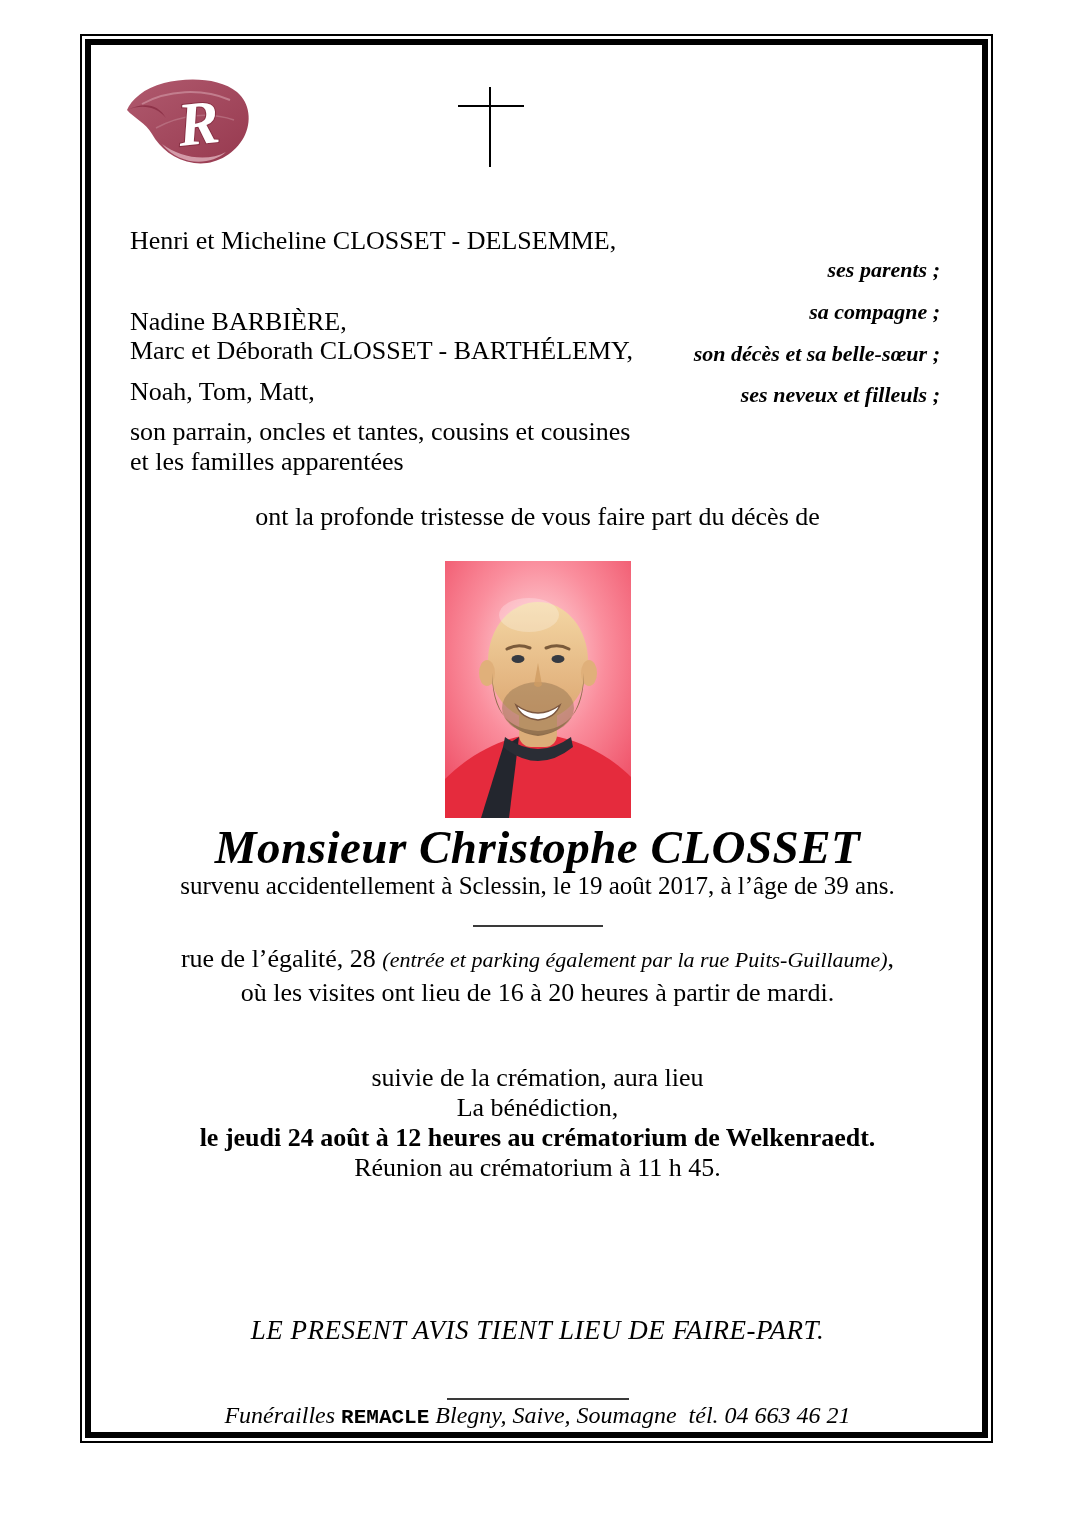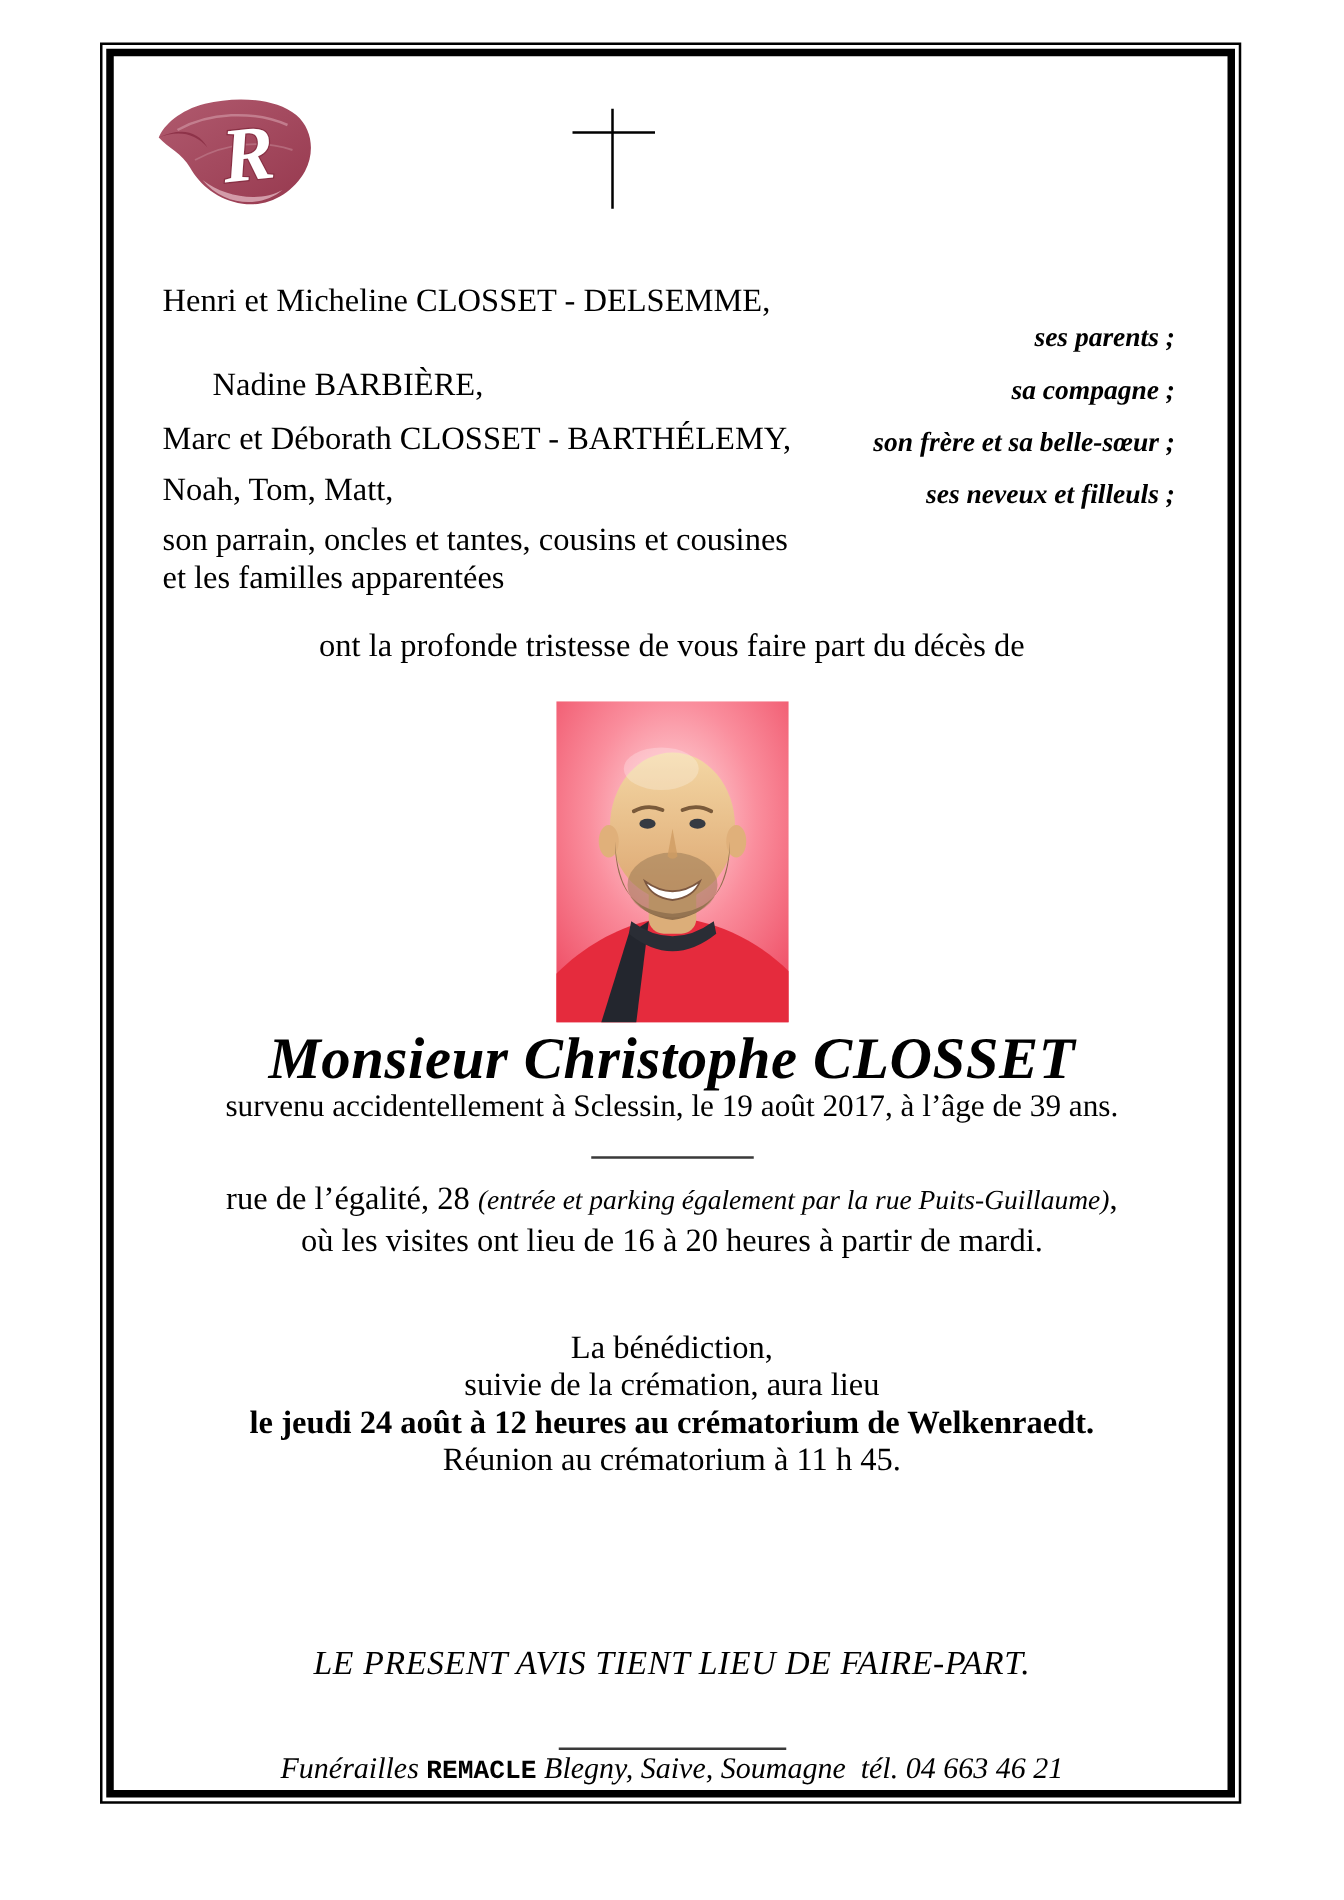--- a/index.html
+++ b/index.html
@@ -55,25 +55,25 @@
   </div>
 
   <div>
     <div class="abs cross-v" style="left:489px;top:87px;height:80px;"></div>
     <div class="abs cross-h" style="left:458px;top:105px;width:66px;"></div>
   </div>
 
   <div class="abs name-line" style="left:130px;top:226px;text-align:right;">Henri et Micheline CLOSSET - DELSEMME,</div>
   <div class="abs rel-line" style="right:135px;top:257px;">ses parents ;</div>
 
-  <div class="abs name-line" style="left:130px;top:293px;margin-left:40px;">Nadine BARBIÈRE,</div>
+  <div class="abs name-line" style="left:130px;top:307px;">Nadine BARBIÈRE,</div>
   <div class="abs rel-line" style="right:135px;top:299px;">sa compagne ;</div>
 
   <div class="abs name-line" style="left:130px;top:336px;">Marc et Déborath CLOSSET - BARTHÉLEMY,</div>
-  <div class="abs rel-line" style="right:135px;top:341px;">son frère et sa belle-sœur ;</div>
+  <div class="abs rel-line" style="right:135px;top:341px;">son décès et sa belle-sœur ;</div>
 
   <div class="abs name-line" style="left:130px;top:377px;">Noah, Tom, Matt,</div>
   <div class="abs rel-line" style="right:135px;top:382px;">ses neveux et filleuls ;</div>
 
   <div class="abs name-line" style="left:130px;top:417px;">son parrain, oncles et tantes, cousins et cousines</div>
   <div class="abs name-line" style="left:130px;top:447px;">et les familles apparentées</div>
 
   <div class="centerband intro-line" style="top:502px;">ont la profonde tristesse de vous faire part du décès de</div>
 
   <div class="abs" style="left:445px;top:561px;width:186px;height:257px;">
@@ -121,22 +121,22 @@
   <div class="centerband subtitle" style="top:872px;">survenu accidentellement à Sclessin, le 19 août 2017, à l’âge de 39 ans.</div>
 
   <div class="abs hrule" style="left:473px;top:925px;width:130px;"></div>
 
   <div class="centerband bodyblock" style="top:942px;">
     <div><span>rue de l’égalité, 28 </span><span class="note-italic">(entrée et parking également par la rue Puits-Guillaume)</span><span>,</span></div>
     <div>où les visites ont lieu de 16 à 20 heures à partir de mardi.</div>
   </div>
 
   <div class="centerband bodyblock2" style="top:1063px;">
+    <div>suivie de la crémation, aura lieu</div>
     <div>La bénédiction,</div>
-    <div>suivie de la crémation, aura lieu</div>
     <div class="bold-line">le jeudi 24 août à 12 heures au crématorium de Welkenraedt.</div>
     <div>Réunion au crématorium à 11 h 45.</div>
   </div>
 
 
   <div class="centerband notice-line" style="top:1315px;">LE PRESENT AVIS TIENT LIEU DE FAIRE-PART.</div>
 
   <div class="abs hrule" style="left:447px;top:1398px;width:182px;"></div>
   <div class="centerband footer-line" style="top:1402px;"><span>Funérailles </span><span class="mono-brand-footer">REMACLE</span><span> Blegny, Saive, Soumagne  tél. 04 663 46 21</span></div>
 

